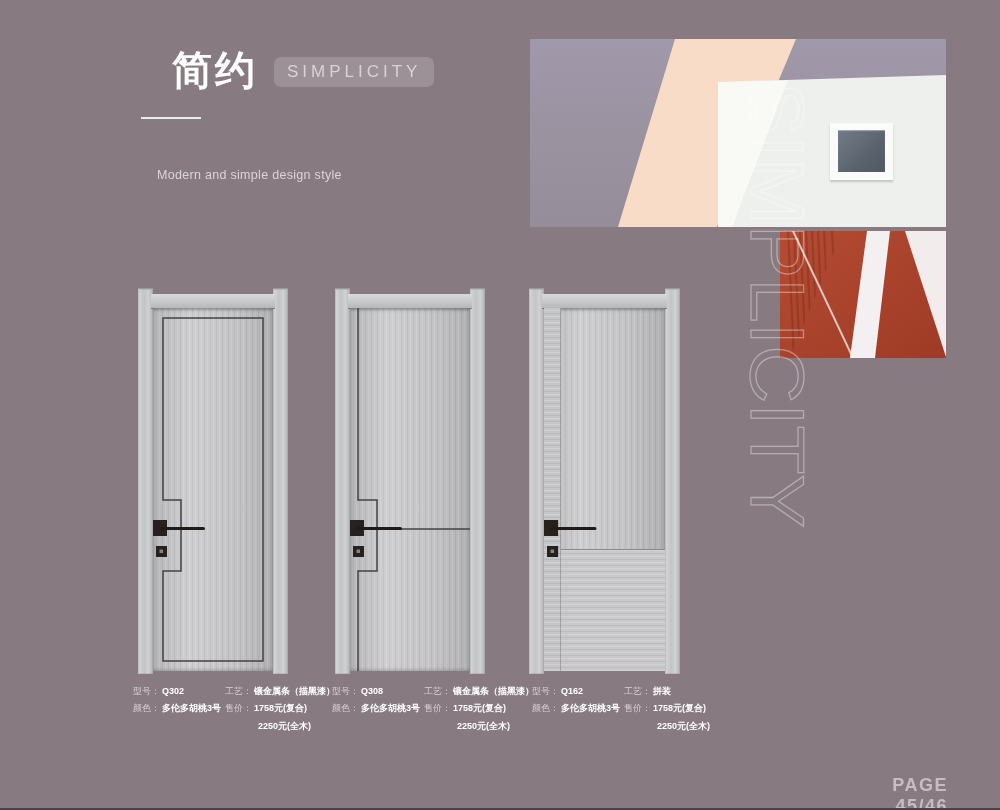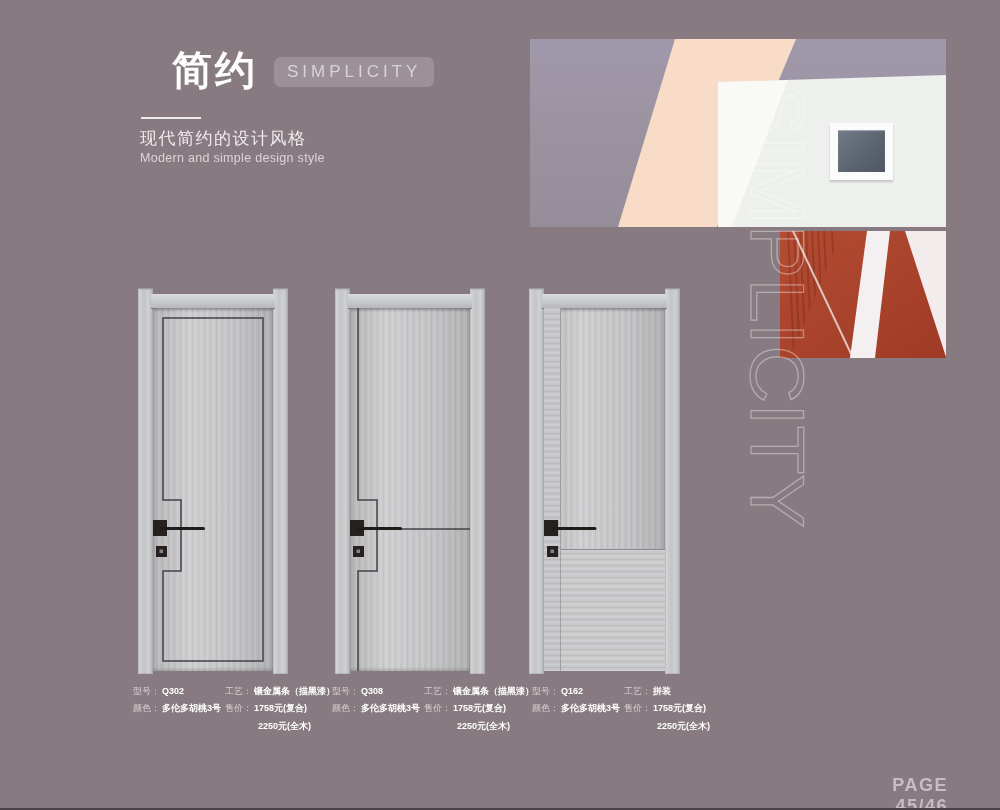--- a/index.html
+++ b/index.html
@@ -6,21 +6,21 @@
   body{font-family:"Liberation Sans","DejaVu Sans",sans-serif;}
   .page{position:relative;width:1000px;height:810px;background:#877b81;overflow:hidden;}
 
   
   .title-row{position:absolute;left:140px;top:50px;display:flex;align-items:center;margin-left:32px;}
   .title-cn{margin:0;font-size:40px;font-weight:bold;color:#fdfdfd;letter-spacing:3px;line-height:1;}
   .badge{margin-left:16px;margin-top:4px;padding:5px 13px;background:rgba(255,255,255,0.17);
          border-radius:7px;font-size:17px;letter-spacing:4px;color:#d9d2d7;}
   .divider{position:absolute;left:141px;top:117px;width:60px;height:2px;background:rgba(255,255,255,0.85);}
   .sub-cn{position:absolute;left:140px;top:127px;margin:0;font-size:17px;color:#efeaed;letter-spacing:1.5px;}
-  .sub-en{position:absolute;left:140px;top:151px;margin:0;font-size:12.5px;color:#dcd5d9;letter-spacing:0.3px;}
+  .sub-en{position:absolute;left:140px;top:151px;margin:17px;font-size:12.5px;color:#dcd5d9;letter-spacing:0.3px;}
 
   
   .photo1{position:absolute;left:530px;top:39px;width:416px;height:188px;overflow:hidden;
           background:linear-gradient(180deg,#a099ab 0%,#9c93a1 45%,#968d9b 100%);}
   .peach{position:absolute;left:0;top:0;width:100%;height:100%;
          background:#f8dcc7;clip-path:polygon(145px 0,266px 0,187px 100%,88px 100%);}
   .wall{position:absolute;left:188px;top:36px;right:0;bottom:0;background:#edf0ec;
         clip-path:polygon(0 7px,100% 0,100% 100%,0 100%);}
   .glare{position:absolute;left:0;top:0;width:100%;height:100%;background:#f9fbf6;opacity:0.9;
          clip-path:polygon(0 7px,70px 5px,14px 100%,0 100%);}
@@ -72,21 +72,20 @@
 </head>
 <body>
 
 <div class="page">
 
   <div class="title-row">
     <h1 class="title-cn">简约</h1>
     <span class="badge">SIMPLICITY</span>
   </div>
   <div class="divider"></div>
-  <p class="sub-cn">现代简约的设计风格</p>
   <p class="sub-en">Modern and simple design style</p>
 
   <div class="photo1">
     <div class="peach"></div>
     <div class="wall">
       <div class="glare"></div>
     </div>
     <div class="window">
       <div class="glass"></div>
     </div>

